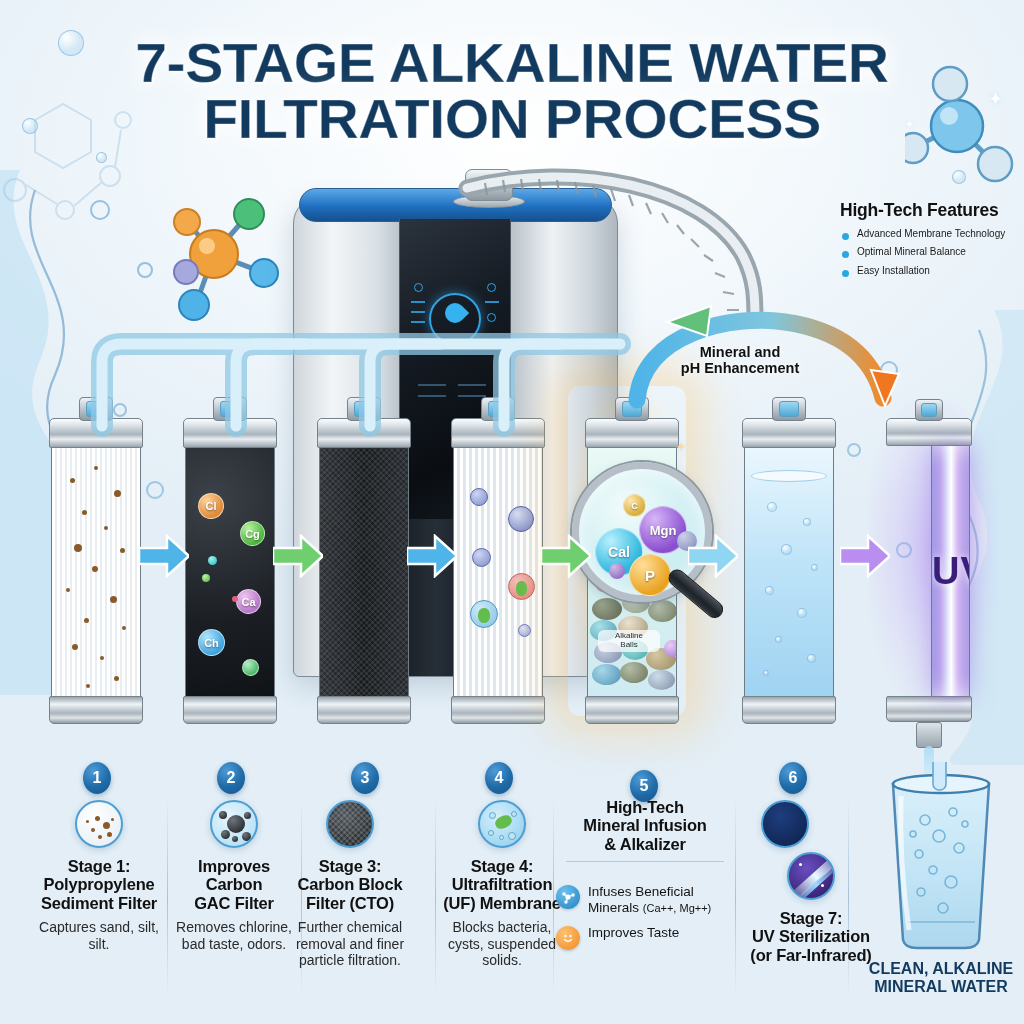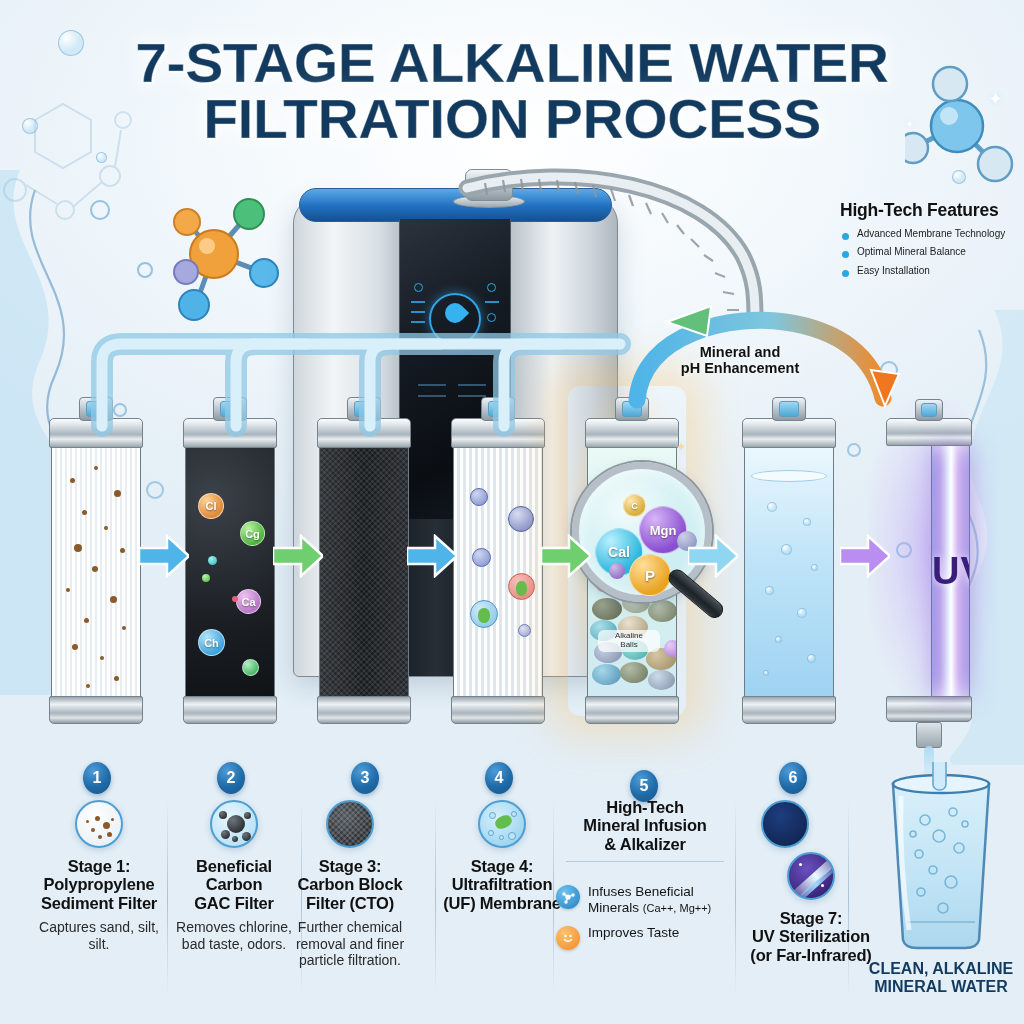--- a/index.html
+++ b/index.html
@@ -647,21 +647,21 @@
   <div class="col" style="left:172px;width:124px;">
     <div class="icon-circle" style="background:radial-gradient(circle at 40% 35%,#e8f6fd,#a9dcf4);">
       <div class="ball" style="left:15px;top:13px;width:18px;height:18px;background:radial-gradient(circle at 33% 28%,#6e757c,#16191c);"></div>
       <div class="ball" style="left:7px;top:9px;width:8px;height:8px;background:radial-gradient(circle at 33% 28%,#6e757c,#16191c);"></div>
       <div class="ball" style="left:32px;top:10px;width:7px;height:7px;background:radial-gradient(circle at 33% 28%,#6e757c,#16191c);"></div>
       <div class="ball" style="left:9px;top:28px;width:9px;height:9px;background:radial-gradient(circle at 33% 28%,#6e757c,#16191c);"></div>
       <div class="ball" style="left:30px;top:30px;width:9px;height:9px;background:radial-gradient(circle at 33% 28%,#6e757c,#16191c);"></div>
       <div class="ball" style="left:20px;top:34px;width:6px;height:6px;background:radial-gradient(circle at 33% 28%,#6e757c,#16191c);"></div>
     </div>
     <h4>
-      <span>Beneficial</span><br>
+      <span>Improves</span><br>
       <span>Carbon</span><br>
       <span>GAC Filter</span>
     </h4>
     <p>Removes chlorine, bad taste, odors.</p>
   </div>
 
   <div class="col" style="left:288px;width:124px;">
     <div class="icon-circle" style="background:
            repeating-linear-gradient(45deg, rgba(255,255,255,.12) 0 2px, transparent 2px 4px),
            repeating-linear-gradient(-45deg, rgba(255,255,255,.12) 0 2px, transparent 2px 4px),
@@ -681,20 +681,21 @@
       <div class="ball" style="left:31px;top:9px;width:6px;height:6px;background:#bfe5f7;border:1px solid #5ca7cc;"></div>
       <div class="ball" style="left:8px;top:28px;width:6px;height:6px;background:#bfe5f7;border:1px solid #5ca7cc;"></div>
       <div class="ball" style="left:28px;top:30px;width:8px;height:8px;background:#bfe5f7;border:1px solid #5ca7cc;"></div>
       <div class="ball" style="left:19px;top:33px;width:5px;height:5px;background:#bfe5f7;border:1px solid #5ca7cc;"></div>
     </div>
     <h4>
       <span>Stage 4:</span><br>
       <span>Ultrafiltration</span><br>
       <span>(UF) Membrane</span>
     </h4>
+    <p>Blocks bacteria, cysts, suspended solids.</p>
   </div>
 
   <div class="col" style="left:556px;width:178px;top:798px;">
     <h4 style="margin-top:0;">
       <span>High-Tech</span><br>
       <span>Mineral Infusion</span><br>
       <span>&amp; Alkalizer</span>
     </h4>
     <div id="col5-hr"></div>
     <div id="col5-list">

